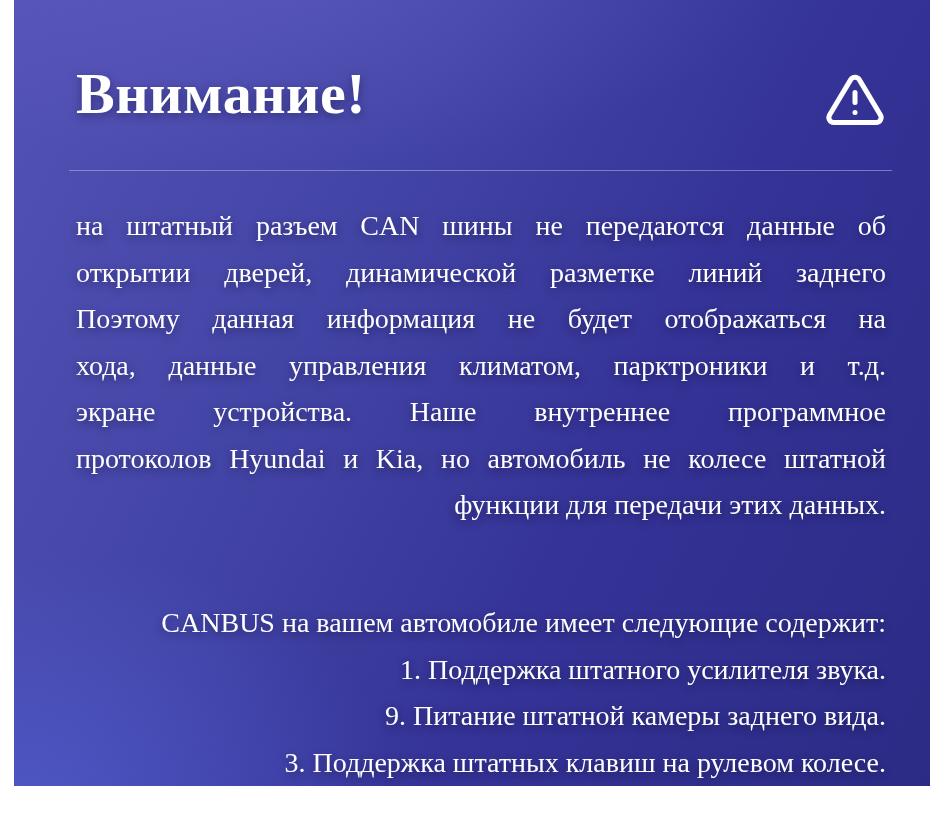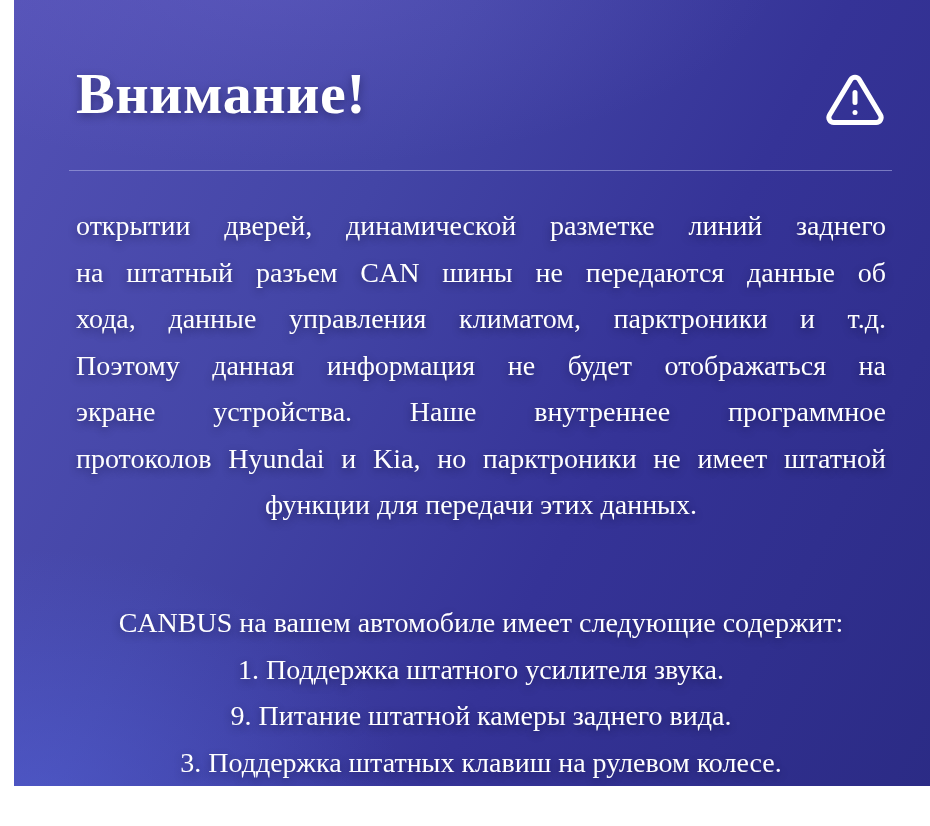--- a/index.html
+++ b/index.html
@@ -55,45 +55,45 @@
     line-height: 46.5px;
     text-shadow: 0 3px 8px rgba(10,10,40,0.45);
   }
   .para1 { top: 203px; }
   .para2 { top: 600px; }
   .jline {
     text-align: justify;
     text-align-last: justify;
     white-space: normal;
   }
-  .line, .item, .heading { text-align: center; }
+  .line, .item, .heading { text-align: right; }
 </style>
 </head>
 <body>
 
 <div class="page">
 
   <div class="header">
     <h1 class="title">Внимание!</h1>
     <svg class="warn-icon" viewBox="0 0 24 24" fill="none" stroke="#ffffff" stroke-width="2" stroke-linecap="round" stroke-linejoin="round">
       <path d="M10.29 3.86L1.82 18a2 2 0 0 0 1.71 3h16.94a2 2 0 0 0 1.71-3L13.71 3.86a2 2 0 0 0-3.42 0z"></path>
       <line x1="12" y1="9" x2="12" y2="13"></line>
       <line x1="12" y1="17" x2="12.01" y2="17"></line>
     </svg>
   </div>
 
   <div class="divider"></div>
 
   <div class="body-text para1">
+    <div class="jline">на штатный разъем CAN шины не передаются данные об</div>
     <div class="jline">открытии дверей, динамической разметке линий заднего</div>
-    <div class="jline">на штатный разъем CAN шины не передаются данные об</div>
+    <div class="jline">Поэтому данная информация не будет отображаться на</div>
     <div class="jline">хода, данные управления климатом, парктроники и т.д.</div>
-    <div class="jline">Поэтому данная информация не будет отображаться на</div>
     <div class="jline">экране устройства. Наше внутреннее программное</div>
-    <div class="jline">протоколов Hyundai и Kia, но парктроники не имеет штатной</div>
+    <div class="jline">протоколов Hyundai и Kia, но автомобиль не колесе штатной</div>
     <div class="line">функции для передачи этих данных.</div>
   </div>
 
   <div class="body-text para2">
     <div class="heading">CANBUS на вашем автомобиле имеет следующие содержит:</div>
     <div class="item">1. Поддержка штатного усилителя звука.</div>
     <div class="item">9. Питание штатной камеры заднего вида.</div>
     <div class="item">3. Поддержка штатных клавиш на рулевом колесе.</div>
   </div>
 

